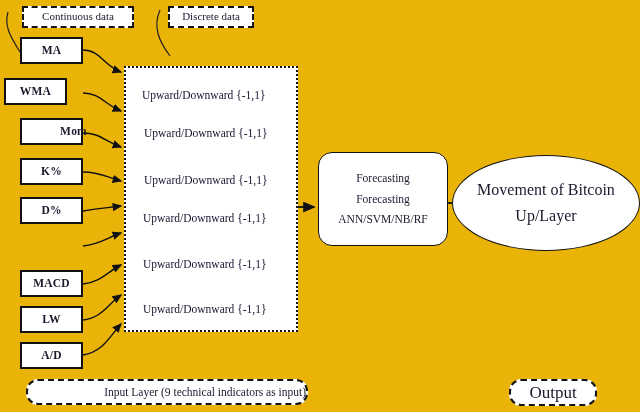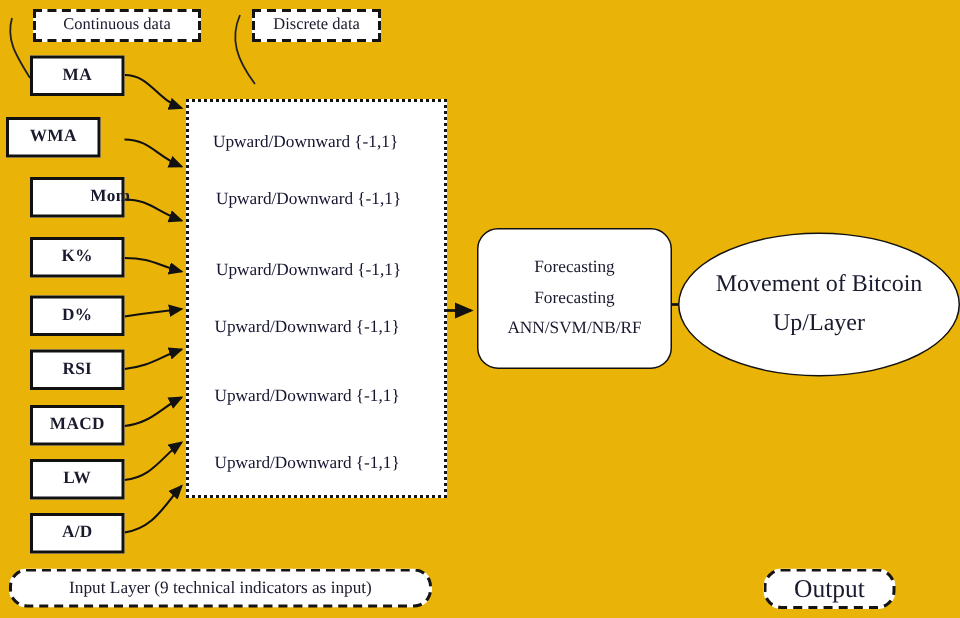--- a/index.html
+++ b/index.html
@@ -147,23 +147,20 @@
   </div>
   <div class="node indicator-box" style="left:20px; top:118px;padding-left:44px;">
     <span>Mom</span>
   </div>
   <div class="node indicator-box" style="left:20px; top:158px;">
     <span>K%</span>
   </div>
   <div class="node indicator-box" style="left:20px; top:197px;">
     <span>D%</span>
   </div>
-  <div class="node indicator-box" style="left:20px; top:233px;">
-    <span>RSI</span>
-  </div>
   <div class="node indicator-box" style="left:20px; top:270px;">
     <span>MACD</span>
   </div>
   <div class="node indicator-box" style="left:20px; top:306px;">
     <span>LW</span>
   </div>
   <div class="node indicator-box" style="left:20px; top:342px;justify-content:center;">
     <span>A/D</span>
   </div>
 
@@ -180,21 +177,21 @@
     <span>Forecasting</span>
     <span>Forecasting</span>
     <span>ANN/SVM/NB/RF</span>
   </div>
 
   <div class="node ellipse-node" style="left:452px; top:155px;">
     <span>Movement of Bitcoin</span>
     <span>Up/Layer</span>
   </div>
 
-  <div class="node label-dashed-round caption-box" style="left:6px; top:379px;">
+  <div class="node label-dashed-round caption-box" style="left:26px; top:379px;justify-content:flex-end;">
     <span>Input Layer (9 technical indicators as input)</span>
   </div>
 
   <div class="node label-dashed-round output-box" style="left:509px; top:379px;">
     <span>Output</span>
   </div>
 
 </div>
 
 </body></html>

